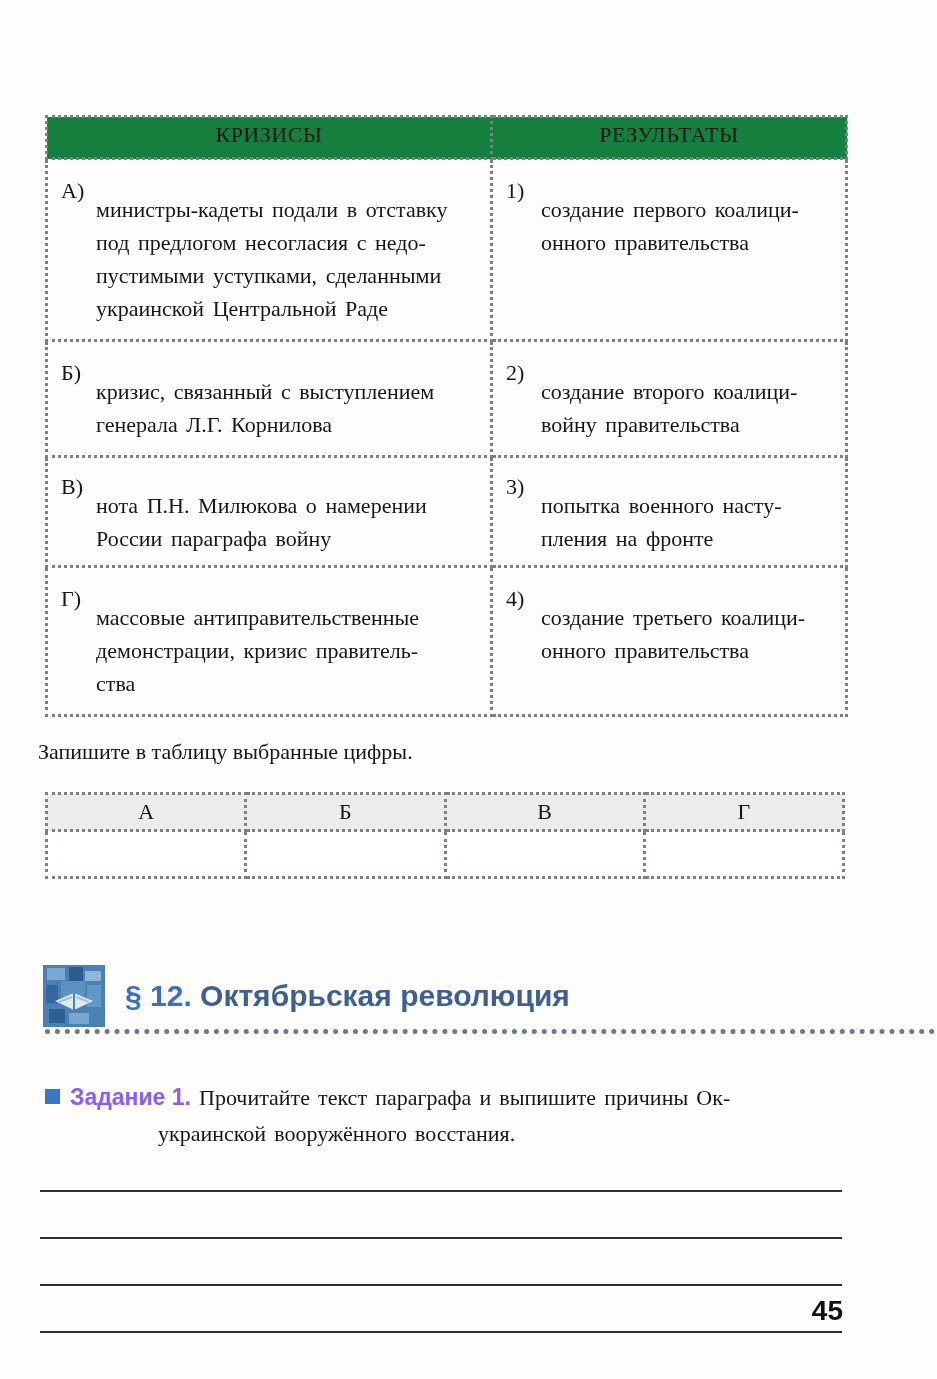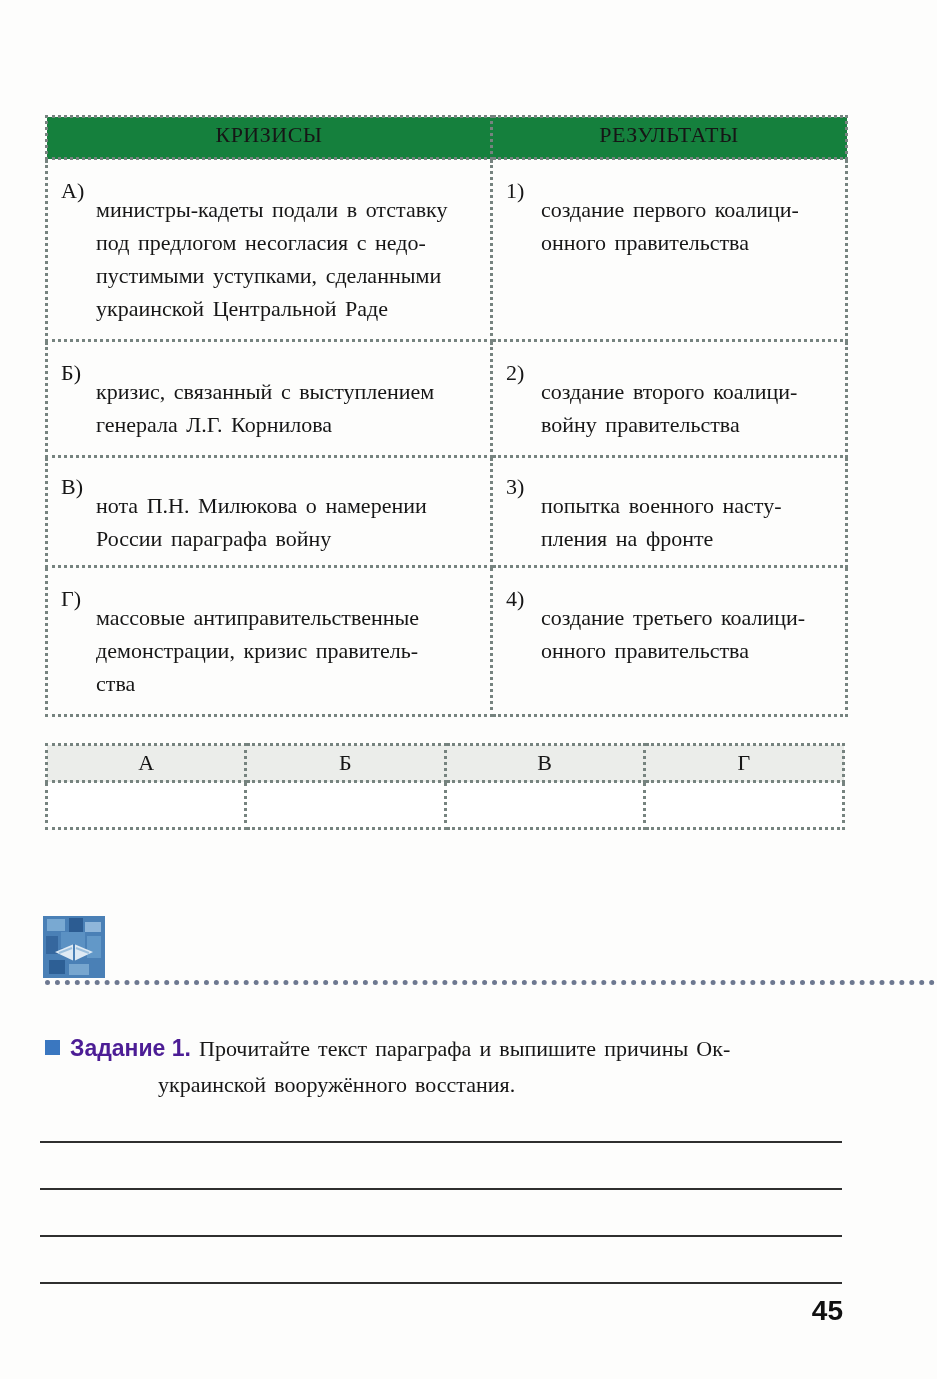--- a/index.html
+++ b/index.html
@@ -111,21 +111,21 @@
   .task .bullet{
     display:inline-block;
     width:15px;height:15px;
     background:#3a77c0;
     margin-right:10px;
     vertical-align:1px;
   }
   .task .task-label{
     font-family:"Liberation Sans","DejaVu Sans",sans-serif;
     font-weight:bold;
-    color:#4c1d95;
+    color:#8b5cf6;
     margin-right:8px;
     font-size:23px;
   }
   .task .task-text{white-space:pre-line;word-spacing:0.12em;}
 
   
   .lines{margin-top:38px;margin-left:-5px;width:802px;}
   .wline{
     height:2px;background:#2f2f2f;
     margin-bottom:45px;
@@ -221,20 +221,21 @@
             <div class="cell">
           <span class="lbl">4)</span>
           <span class="txt">создание третьего коалици-
 онного правительства</span>
         </div>
           </td>
       </tr>
     </tbody>
   </table>
 
+  <div class="instruction">Запишите в таблицу выбранные цифры.</div>
 
   <table class="answer">
     <thead>
       <tr>
         <th>А</th>
         <th>Б</th>
         <th>В</th>
         <th>Г</th>
       </tr>
     </thead>
@@ -256,20 +257,24 @@
       <rect x="42" y="6" width="16" height="10" fill="#8fb6da"></rect>
       <rect x="3" y="20" width="12" height="18" fill="#35679e"></rect>
       <rect x="44" y="20" width="14" height="22" fill="#6298c8"></rect>
       <rect x="6" y="44" width="16" height="14" fill="#2d5f95"></rect>
       <rect x="26" y="48" width="20" height="11" fill="#77a6cf"></rect>
       <rect x="18" y="16" width="24" height="16" fill="#5b91c3"></rect>
       <path d="M12 36 L31 28 L50 36 L31 45 Z" fill="#dfeaf4"></path>
       <path d="M31 28 L31 45" stroke="#4a80b6" stroke-width="2"></path>
       <path d="M16 37 L29 32 M33 32 L46 37" stroke="#9cc0de" stroke-width="2" fill="none"></path>
     </svg>
+    <div class="section-title">
+      <span class="para-num">§ 12.</span>
+      <span class="para-text">Октябрьская революция</span>
+    </div>
     <div class="section-rule"></div>
   </div>
 
   <div class="task">
     <span class="bullet"></span><span class="task-label">Задание 1.</span><span class="task-text">Прочитайте текст параграфа и выпишите причины Ок-
 украинской вооружённого восстания.</span>
   </div>
 
   <div class="lines">
     <div class="wline"></div>

